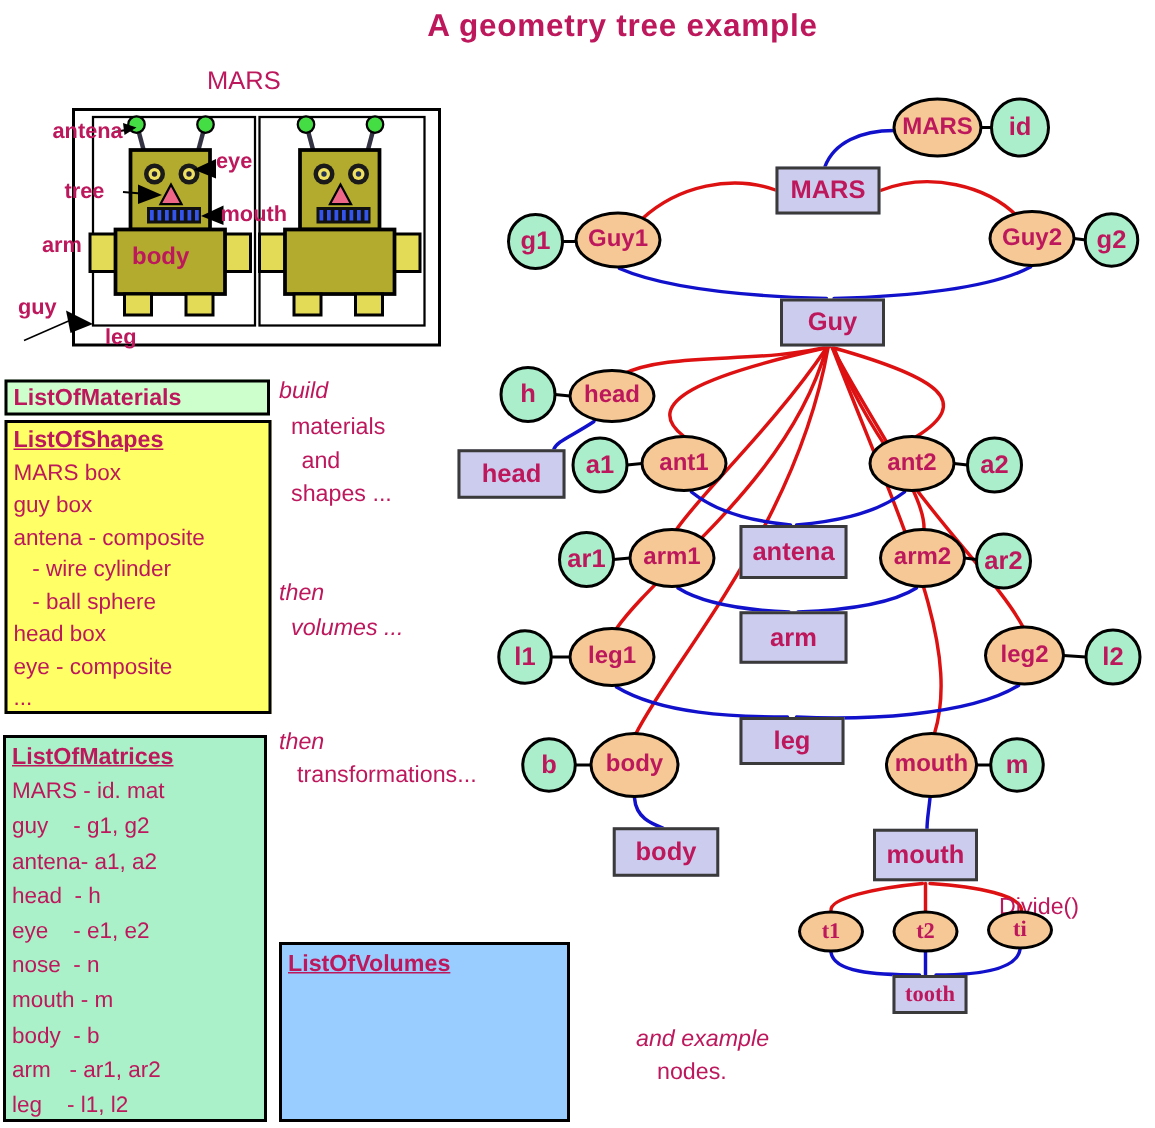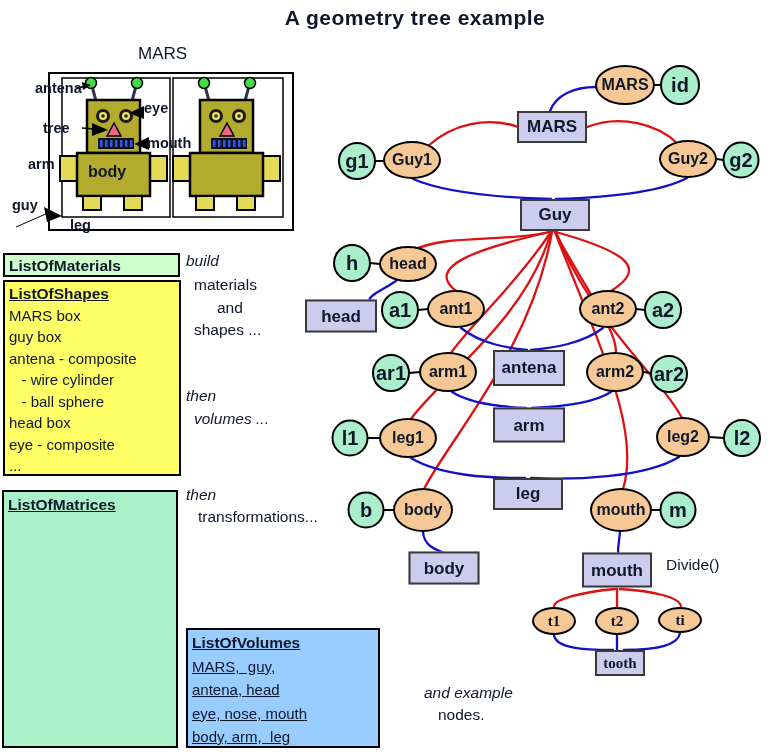--- a/index.html
+++ b/index.html
@@ -1,38 +1,38 @@
 <!DOCTYPE html>
 <html><head>
 <meta charset="utf-8">
 <style>
   html,body{margin:0;padding:0;background:#fff;}
   #canvas{position:relative;width:770px;height:752px;background:#fff;overflow:hidden;
-          font-family:"Liberation Sans",sans-serif;color:#0f172a;}
+          font-family:"Liberation Sans",sans-serif;color:#be185d;}
   #wires{position:absolute;left:0;top:0;width:770px;height:752px;}
   .abs{position:absolute;}
   #page-title{left:0;top:6px;width:830px;text-align:center;font-size:21px;font-weight:bold;letter-spacing:.5px;}
   #mars-caption{left:138px;top:44px;font-size:17px;}
   
   .node{position:absolute;transform:translate(-50%,-50%);display:flex;align-items:center;
         justify-content:center;font-weight:bold;white-space:nowrap;box-sizing:border-box;}
   .node.box{background:#ccccee;border:2px solid #3a3a3a;font-size:17px;}
   .node.ellipse{background:#f5c895;border:2px solid #000;border-radius:50%;font-size:16px;}
-  .node.circle{background:#aaeecc;border:2px solid #000;border-radius:50%;font-size:20px;}
+  .node.circle{background:#aaeecc;border:2px solid #000;border-radius:50%;font-size:17px;}
   .node.serif{font-family:"Liberation Serif",serif;font-size:15px;}
   
   .lbox{position:absolute;border:2px solid #000;box-sizing:border-box;padding:1px 4px 0 4px;
         font-size:15px;line-height:21.5px;}
   .lbox-title{font-weight:bold;text-decoration:underline;font-size:15.5px;white-space:pre;}
   .lbox.no-underline .lbox-title{text-decoration:none;}
   .lbox-lines div{white-space:pre;}
   #box-materials{left:3px;top:253px;width:177px;height:24px;background:#ccffcc;line-height:19px;}
   #box-shapes{left:3px;top:280px;width:178px;height:196px;background:#ffff66;}
   #box-matrices{left:2px;top:490px;width:176px;height:258px;background:#aaf0c8;line-height:23.2px;}
-  #box-volumes{left:186px;top:628px;width:194px;height:120px;background:#99ccff;line-height:23.5px;text-decoration:underline;}
+  #box-volumes{left:186px;top:628px;width:194px;height:120px;background:#99ccff;line-height:23.5px;}
   
   .anno{position:absolute;font-size:15.5px;white-space:nowrap;}
   .anno.it{font-style:italic;}
   
   .rlabel{position:absolute;font-size:14.5px;font-weight:bold;white-space:nowrap;}
 </style>
 </head>
 <body>
 
 <div id="canvas">
@@ -190,41 +190,47 @@
         <div>head box</div>
         <div>eye - composite</div>
         <div>...</div>
       </div>
   </div>
   <div class="lbox no-underline" id="box-materials">
     <div class="lbox-title">ListOfMaterials</div>
   </div>
   <div class="lbox" id="box-matrices">
     <div class="lbox-title">ListOfMatrices</div>
+    <div class="lbox-lines">
+        <div>MARS - id. mat</div>
+        <div>guy    - g1, g2</div>
+        <div>antena- a1, a2</div>
+        <div>head  - h</div>
+        <div>eye    - e1, e2</div>
+        <div>nose  - n</div>
+        <div>mouth - m</div>
+        <div>body  - b</div>
+        <div>arm   - ar1, ar2</div>
+        <div>leg    - l1, l2</div>
+      </div>
   </div>
   <div class="lbox" id="box-volumes">
     <div class="lbox-title">ListOfVolumes</div>
-    <div class="lbox-lines">
-        <div>MARS,  guy,</div>
-        <div>antena, head</div>
-        <div>eye, nose, mouth</div>
-        <div>body, arm,  leg</div>
-      </div>
   </div>
 
   <div id="annotations">
       <div class="anno it" style="left: 186px; top: 252px;">build</div>
       <div class="anno" style="left: 194px; top: 276px;">materials</div>
-      <div class="anno" style="left: 217px; top: 299px; text-align: right;">and</div>
+      <div class="anno" style="left: 201px; top: 299px; text-align: right;">and</div>
       <div class="anno" style="left: 194px; top: 321px;">shapes ...</div>
       <div class="anno it" style="left: 186px; top: 387px;">then</div>
       <div class="anno it" style="left: 194px; top: 410px;">volumes ...</div>
       <div class="anno it" style="left: 186px; top: 486px;">then</div>
       <div class="anno" style="left: 198px; top: 508px;">transformations...</div>
-      <div class="anno" style="left: 666px; top: 556px;">Divide()</div>
+      <div class="anno" style="left: 666px; top: 596px;">Divide()</div>
       <div class="anno it" style="left: 424px; top: 684px;">and example</div>
       <div class="anno" style="left: 438px; top: 706px;">nodes.</div>
     </div>
 
   <div id="tree-nodes">
       <div class="node box" style="left: 552px; top: 127px; width: 70px; height: 32px;">MARS</div>
       <div class="node box" style="left: 555px; top: 215px; width: 70px; height: 32px;">Guy</div>
       <div class="node box" style="left: 341px; top: 316px; width: 72px; height: 33px;">head</div>
       <div class="node box" style="left: 529px; top: 368px; width: 72px; height: 36px;">antena</div>
       <div class="node box" style="left: 529px; top: 425px; width: 72px; height: 35px;">arm</div>

